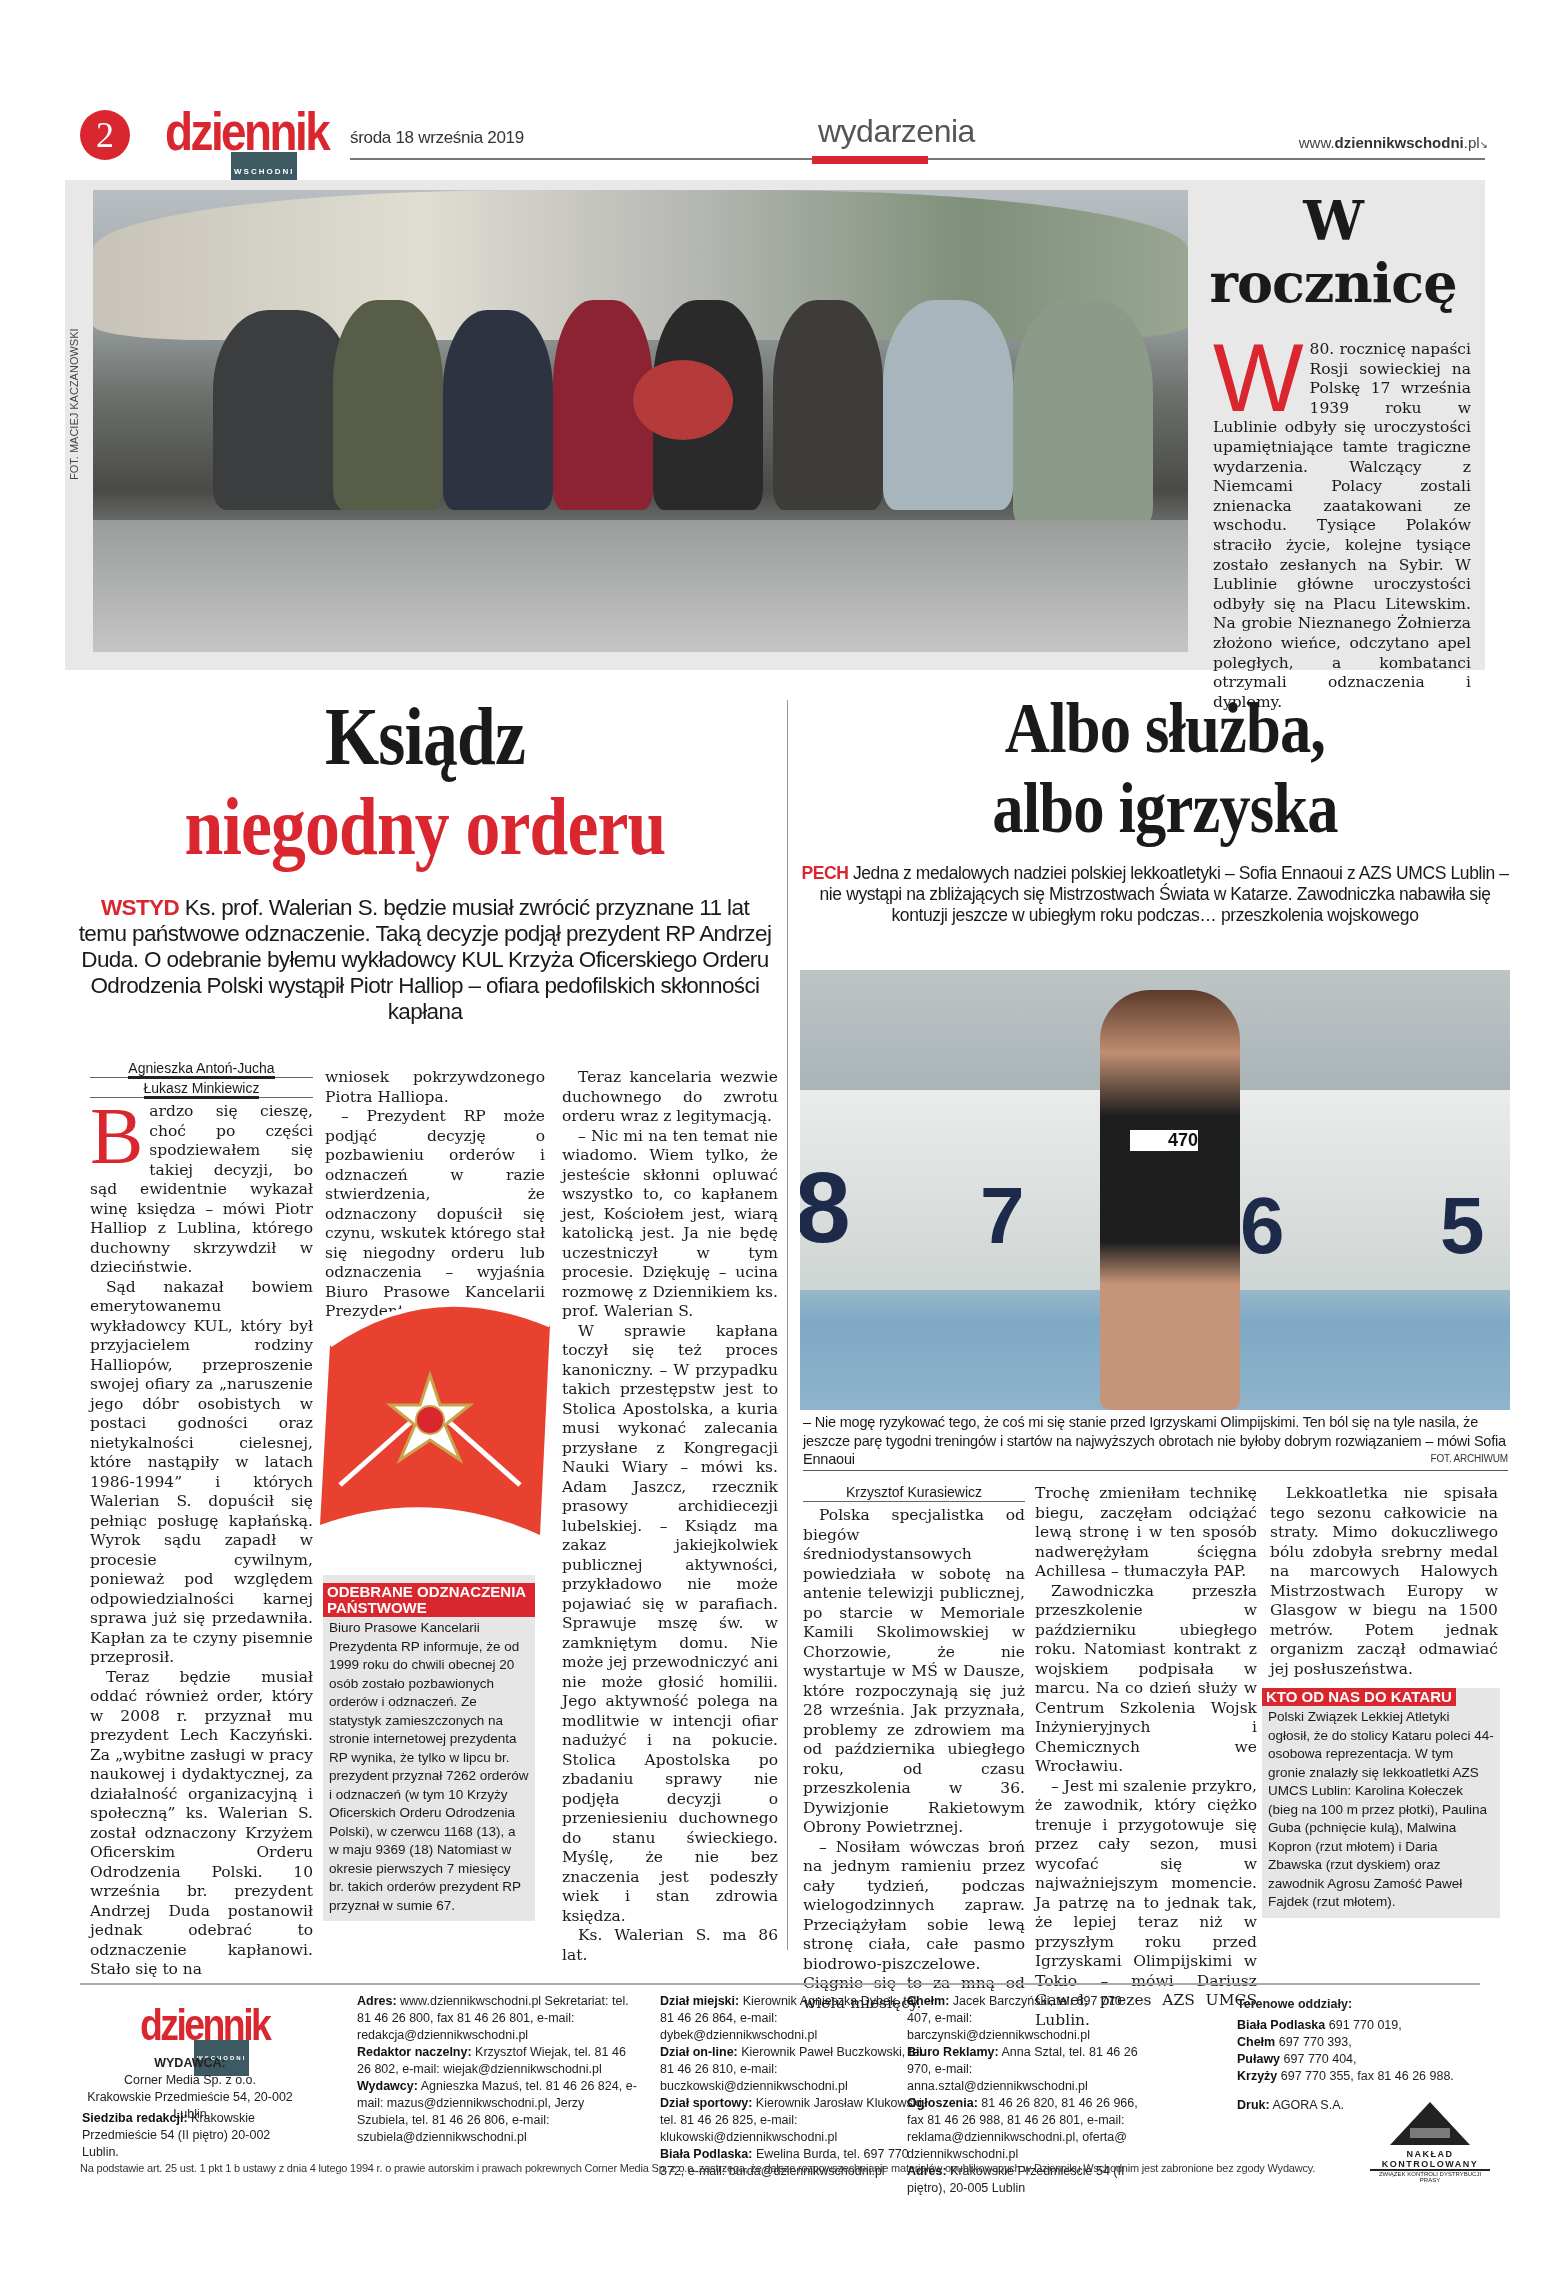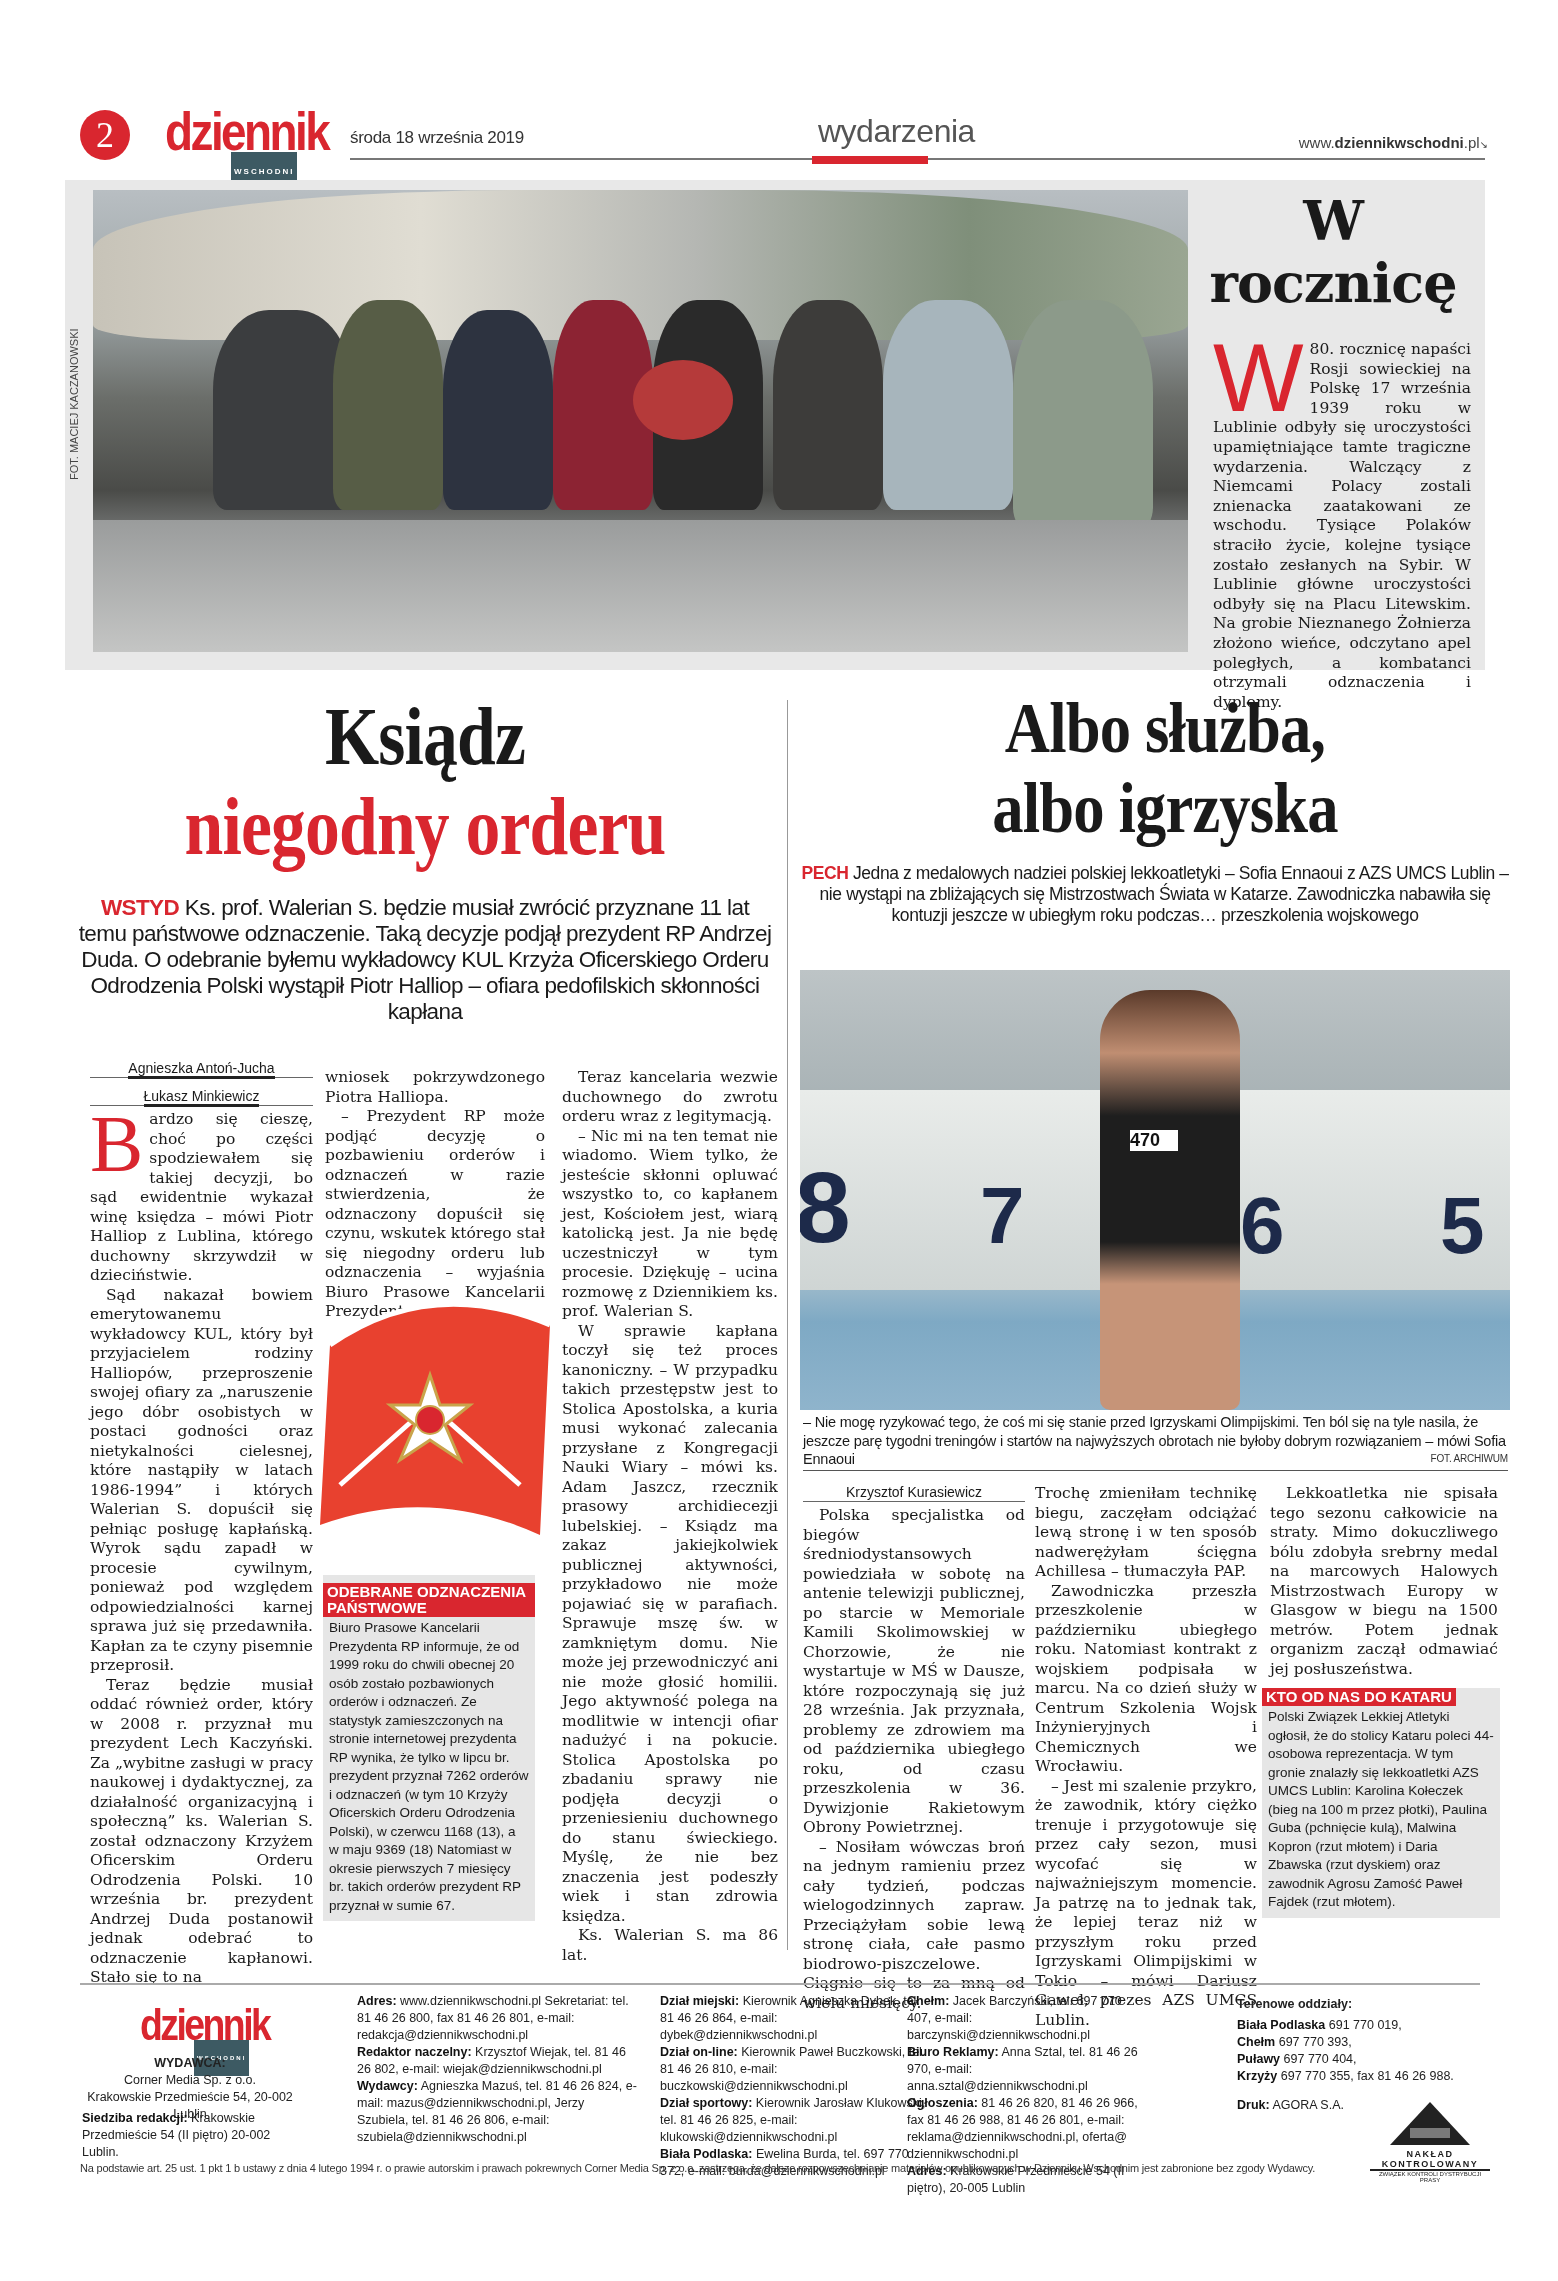--- a/index.html
+++ b/index.html
@@ -23,21 +23,21 @@
 .top-title{left:1198px;top:190px;width:270px;text-align:center;font:bold 54px "DejaVu Serif",serif;line-height:62px;letter-spacing:-1px}
 .top-body{left:1213px;top:340px;width:258px;font:15.5px "DejaVu Serif",serif;line-height:19.6px;text-align:justify}
 .dropcap-w{float:left;font:96px "Liberation Sans",sans-serif;color:#d9262f;line-height:76px;margin-right:6px;font-weight:100}
 
 .vdiv{left:787px;top:700px;width:1px;height:1250px;background:#999}
 
 .l-title1{left:70px;top:690px;width:710px;text-align:center;font:bold 82px "Liberation Serif",serif;transform:scaleX(0.85);letter-spacing:-1px}
 .l-title2{left:50px;top:780px;width:750px;text-align:center;font:bold 82px "Liberation Serif",serif;color:#d9262f;transform:scaleX(0.85);letter-spacing:-1px}
 .l-lead{left:75px;top:895px;width:700px;text-align:center;font:22.5px "Liberation Sans",sans-serif;line-height:26px;letter-spacing:-0.6px}
 .kicker{color:#d9262f;font-weight:bold}
-.byline{font:14px "Liberation Sans",sans-serif;text-align:center;border-bottom:1px solid #666;padding-bottom:1px;margin-bottom:10px}
+.byline{font:14px "Liberation Sans",sans-serif;text-align:center;border-bottom:1px solid #666;padding-bottom:1px;margin-bottom:2px}
 .byline span{border-bottom:3px solid #222}
 .col{font:15.5px "DejaVu Serif",serif;line-height:19.5px;text-align:justify}
 .col p{text-indent:16px}
 .col p.noind{text-indent:0}
 .dropcap-b{float:left;font:80px "Liberation Serif",serif;color:#d9262f;line-height:64px;margin:2px 6px 0 0}
 .medal{left:300px;top:1285px;width:260px;height:280px}
 .infobox{left:323px;top:1575px;width:212px;background:#e6e6e6;padding:8px 6px 6px 6px;font:13.5px "Liberation Sans",sans-serif;line-height:18.5px}
 .infobox-head{background:#d9262f;color:#fff;font:bold 15px "Liberation Sans",sans-serif;line-height:16px;padding:1px 4px;margin:0 -6px 2px -6px;display:inline-block}
 
 .r-title{left:820px;top:688px;width:690px;text-align:center;font:bold 72px "Liberation Serif",serif;line-height:80px;transform:scaleX(0.87);letter-spacing:-1px}
@@ -136,21 +136,21 @@
   </div>
 <div class="abs r-lead"><span class="kicker">PECH</span><span> Jedna z medalowych nadziei polskiej lekkoatletyki – Sofia Ennaoui z AZS UMCS Lublin –  nie wystąpi na zbliżających się Mistrzostwach Świata w Katarze. Zawodniczka nabawiła się kontuzji jeszcze w ubiegłym roku podczas… przeszkolenia wojskowego</span></div>
 
 <div class="abs r-photo">
   <div class="abs" style="left:0;top:120px;width:710px;height:200px;background:linear-gradient(180deg,#e9ecea,#cfd5d4)"></div>
   <div class="abs" style="left:-5px;top:180px;font:bold 100px 'Liberation Sans',sans-serif;color:#1d2a4a">8</div>
   <div class="abs" style="left:180px;top:200px;font:bold 80px 'Liberation Sans',sans-serif;color:#1d2a4a">7</div>
   <div class="abs" style="left:440px;top:210px;font:bold 80px 'Liberation Sans',sans-serif;color:#1d2a4a">6</div>
   <div class="abs" style="left:640px;top:210px;font:bold 80px 'Liberation Sans',sans-serif;color:#1d2a4a">5</div>
   <div class="abs" style="left:300px;top:20px;width:140px;height:420px;background:linear-gradient(180deg,#5a3a2a 0%,#c08e72 15%,#1e1e1e 30%,#1e1e1e 60%,#c69478 70%,#c69478 100%);border-radius:50px 50px 10px 10px"></div>
-  <div class="abs" style="left:330px;top:160px;width:48px;background:#fff;text-align:left;font:bold 18px 'Liberation Sans',sans-serif;color:#111">470</div>
+  <div class="abs" style="left:330px;top:160px;width:68px;background:#fff;text-align:right;font:bold 18px 'Liberation Sans',sans-serif;color:#111">470</div>
 </div>
 <div class="abs r-caption"><span>– Nie mogę ryzykować tego, że coś mi się stanie przed Igrzyskami Olimpijskimi. Ten ból się na tyle nasila, że jeszcze parę tygodni treningów i startów na najwyższych obrotach nie byłoby dobrym rozwiązaniem – mówi Sofia Ennaoui</span><span class="credit">FOT. ARCHIWUM</span></div>
 <div class="abs r-caption-rule"></div>
 
 <div class="abs col" style="left:803px;top:1484px;width:222px">
   <div class="byline" style="margin-bottom:4px"><span style="border-bottom:none">Krzysztof Kurasiewicz</span></div>
   <p>Polska specjalistka od biegów średniodystansowych powiedziała w sobotę na antenie telewizji publicznej, po starcie w Memoriale Kamili Skolimowskiej w Chorzowie, że nie wystartuje w MŚ w Dausze, które rozpoczynają się już 28 września. Jak przyznała, problemy ze zdrowiem ma od października ubiegłego roku, od czasu przeszkolenia w 36. Dywizjonie Rakietowym Obrony Powietrznej.</p>
   <p>– Nosiłam wówczas broń na jednym ramieniu przez cały tydzień, podczas wielogodzinnych zapraw. Przeciążyłam sobie lewą stronę ciała, całe pasmo biodrowo-piszczelowe. Ciągnie się to za mną od wielu miesięcy.</p>
 </div>
 <div class="abs col" style="left:1035px;top:1484px;width:222px">

